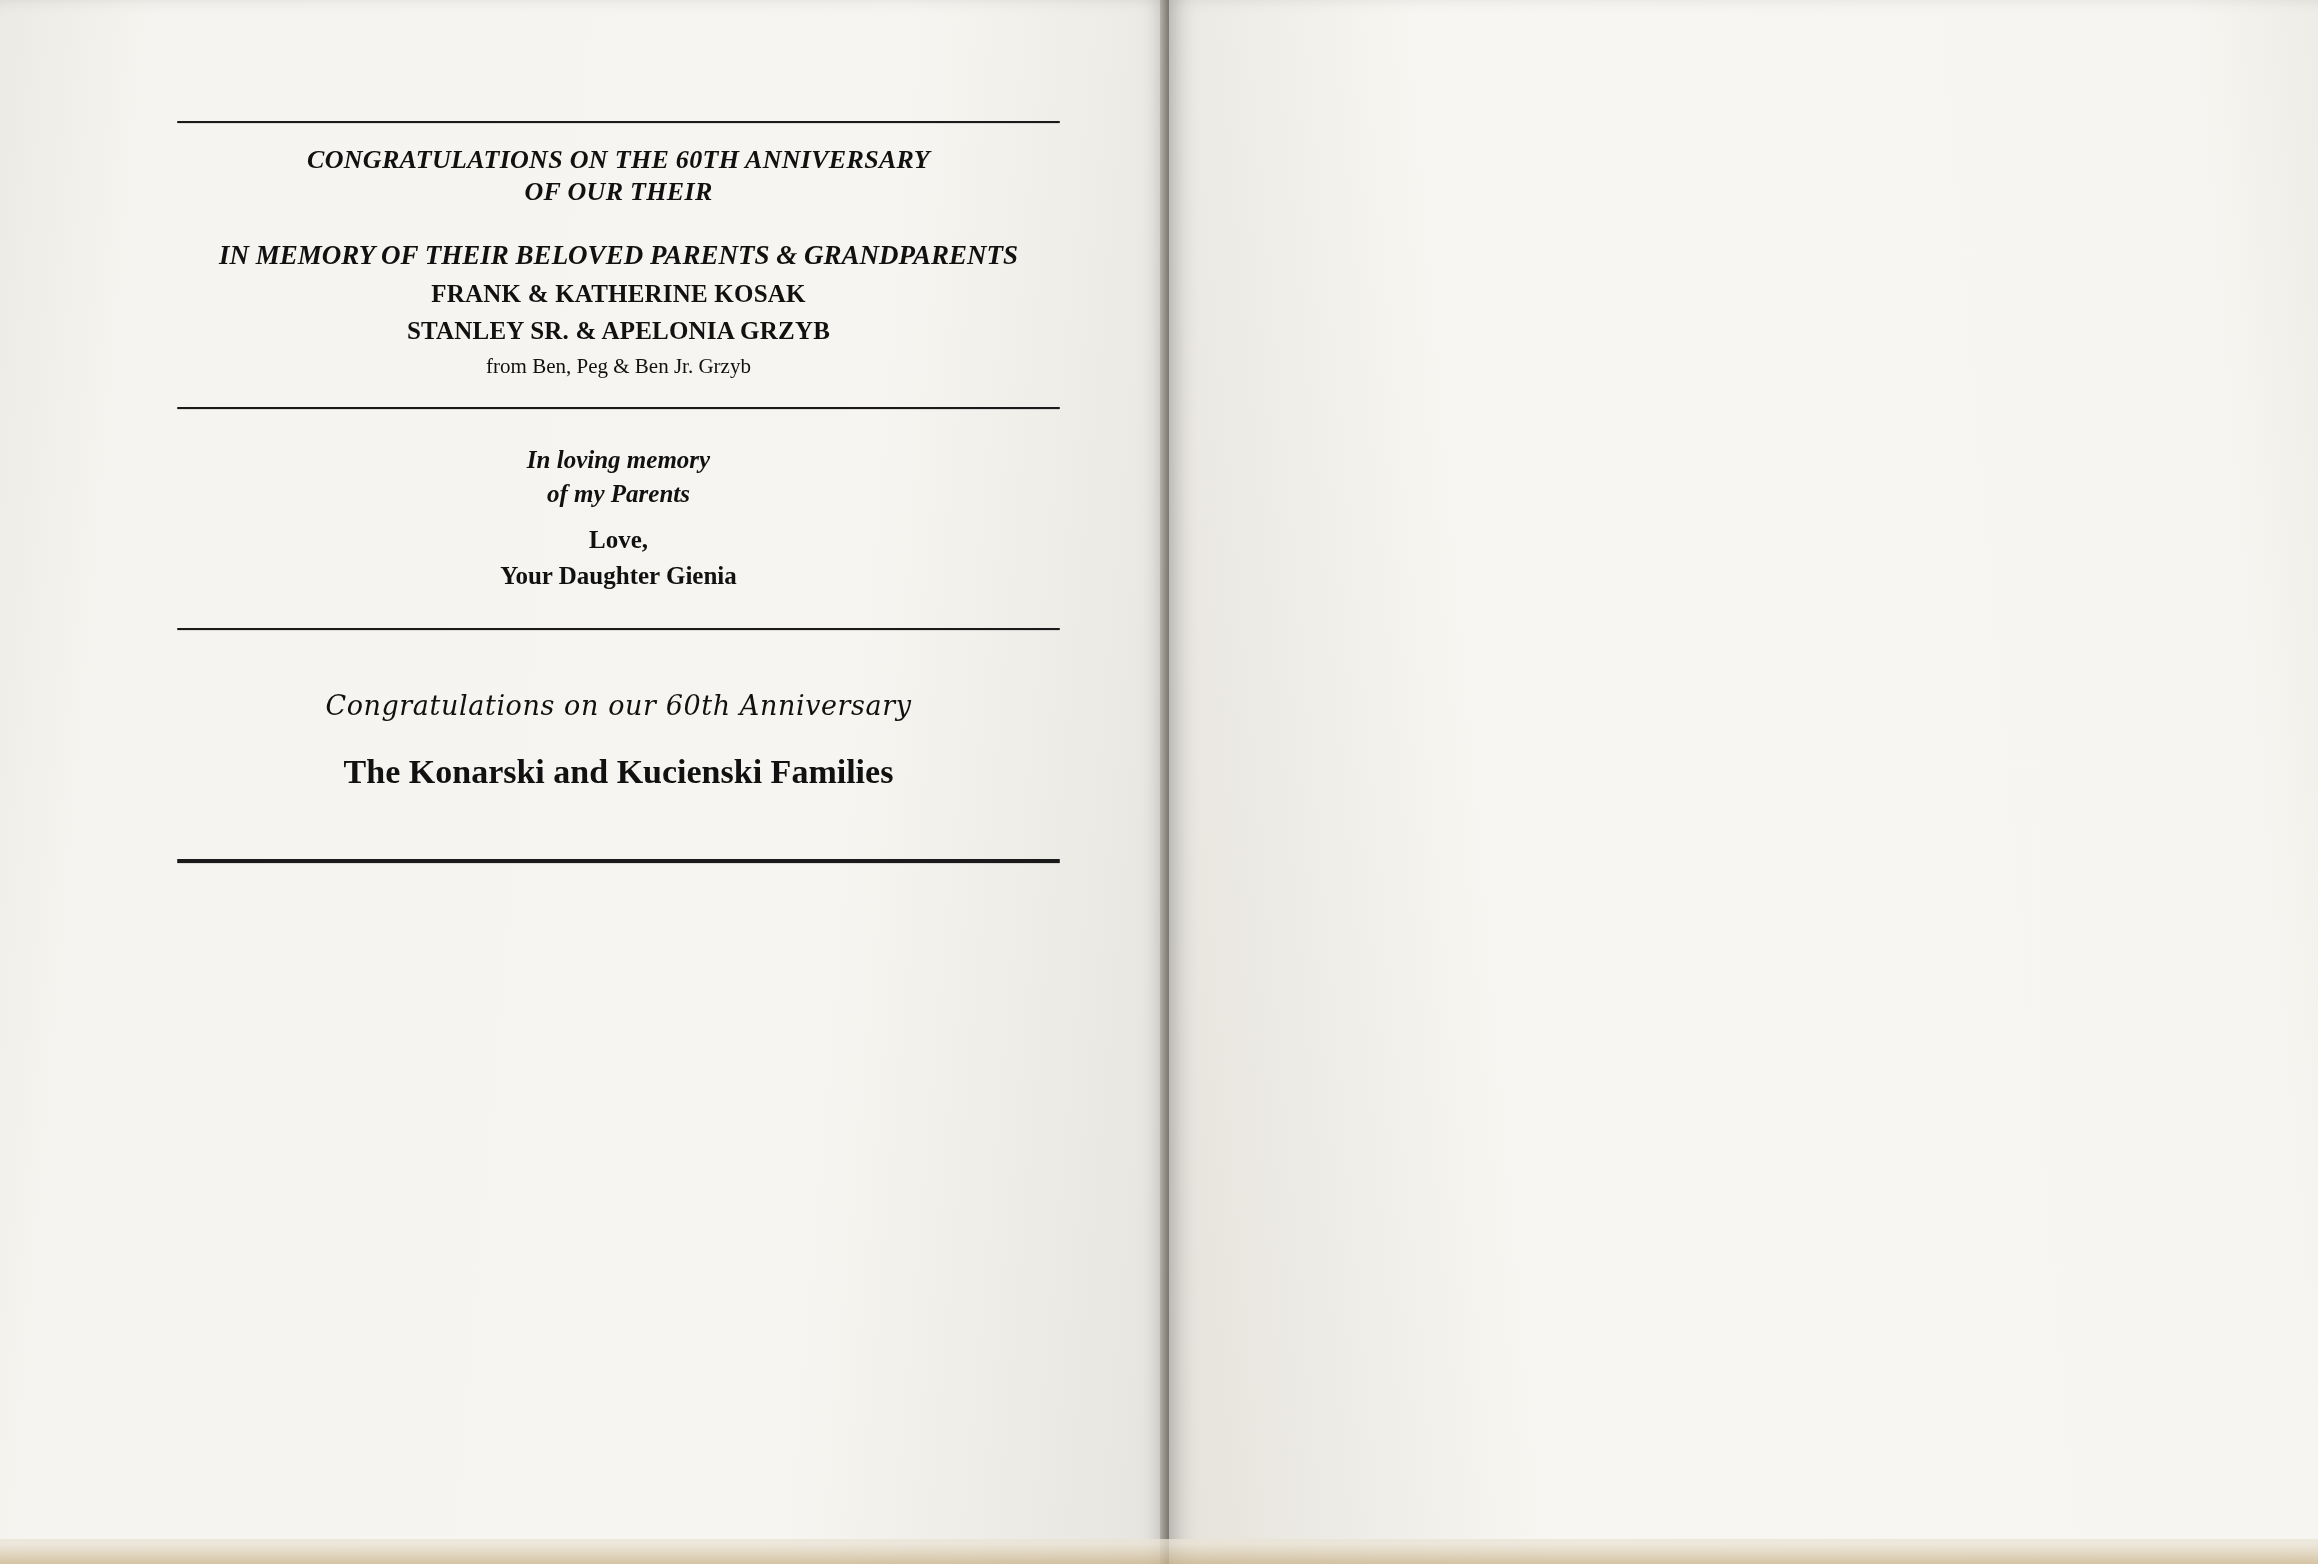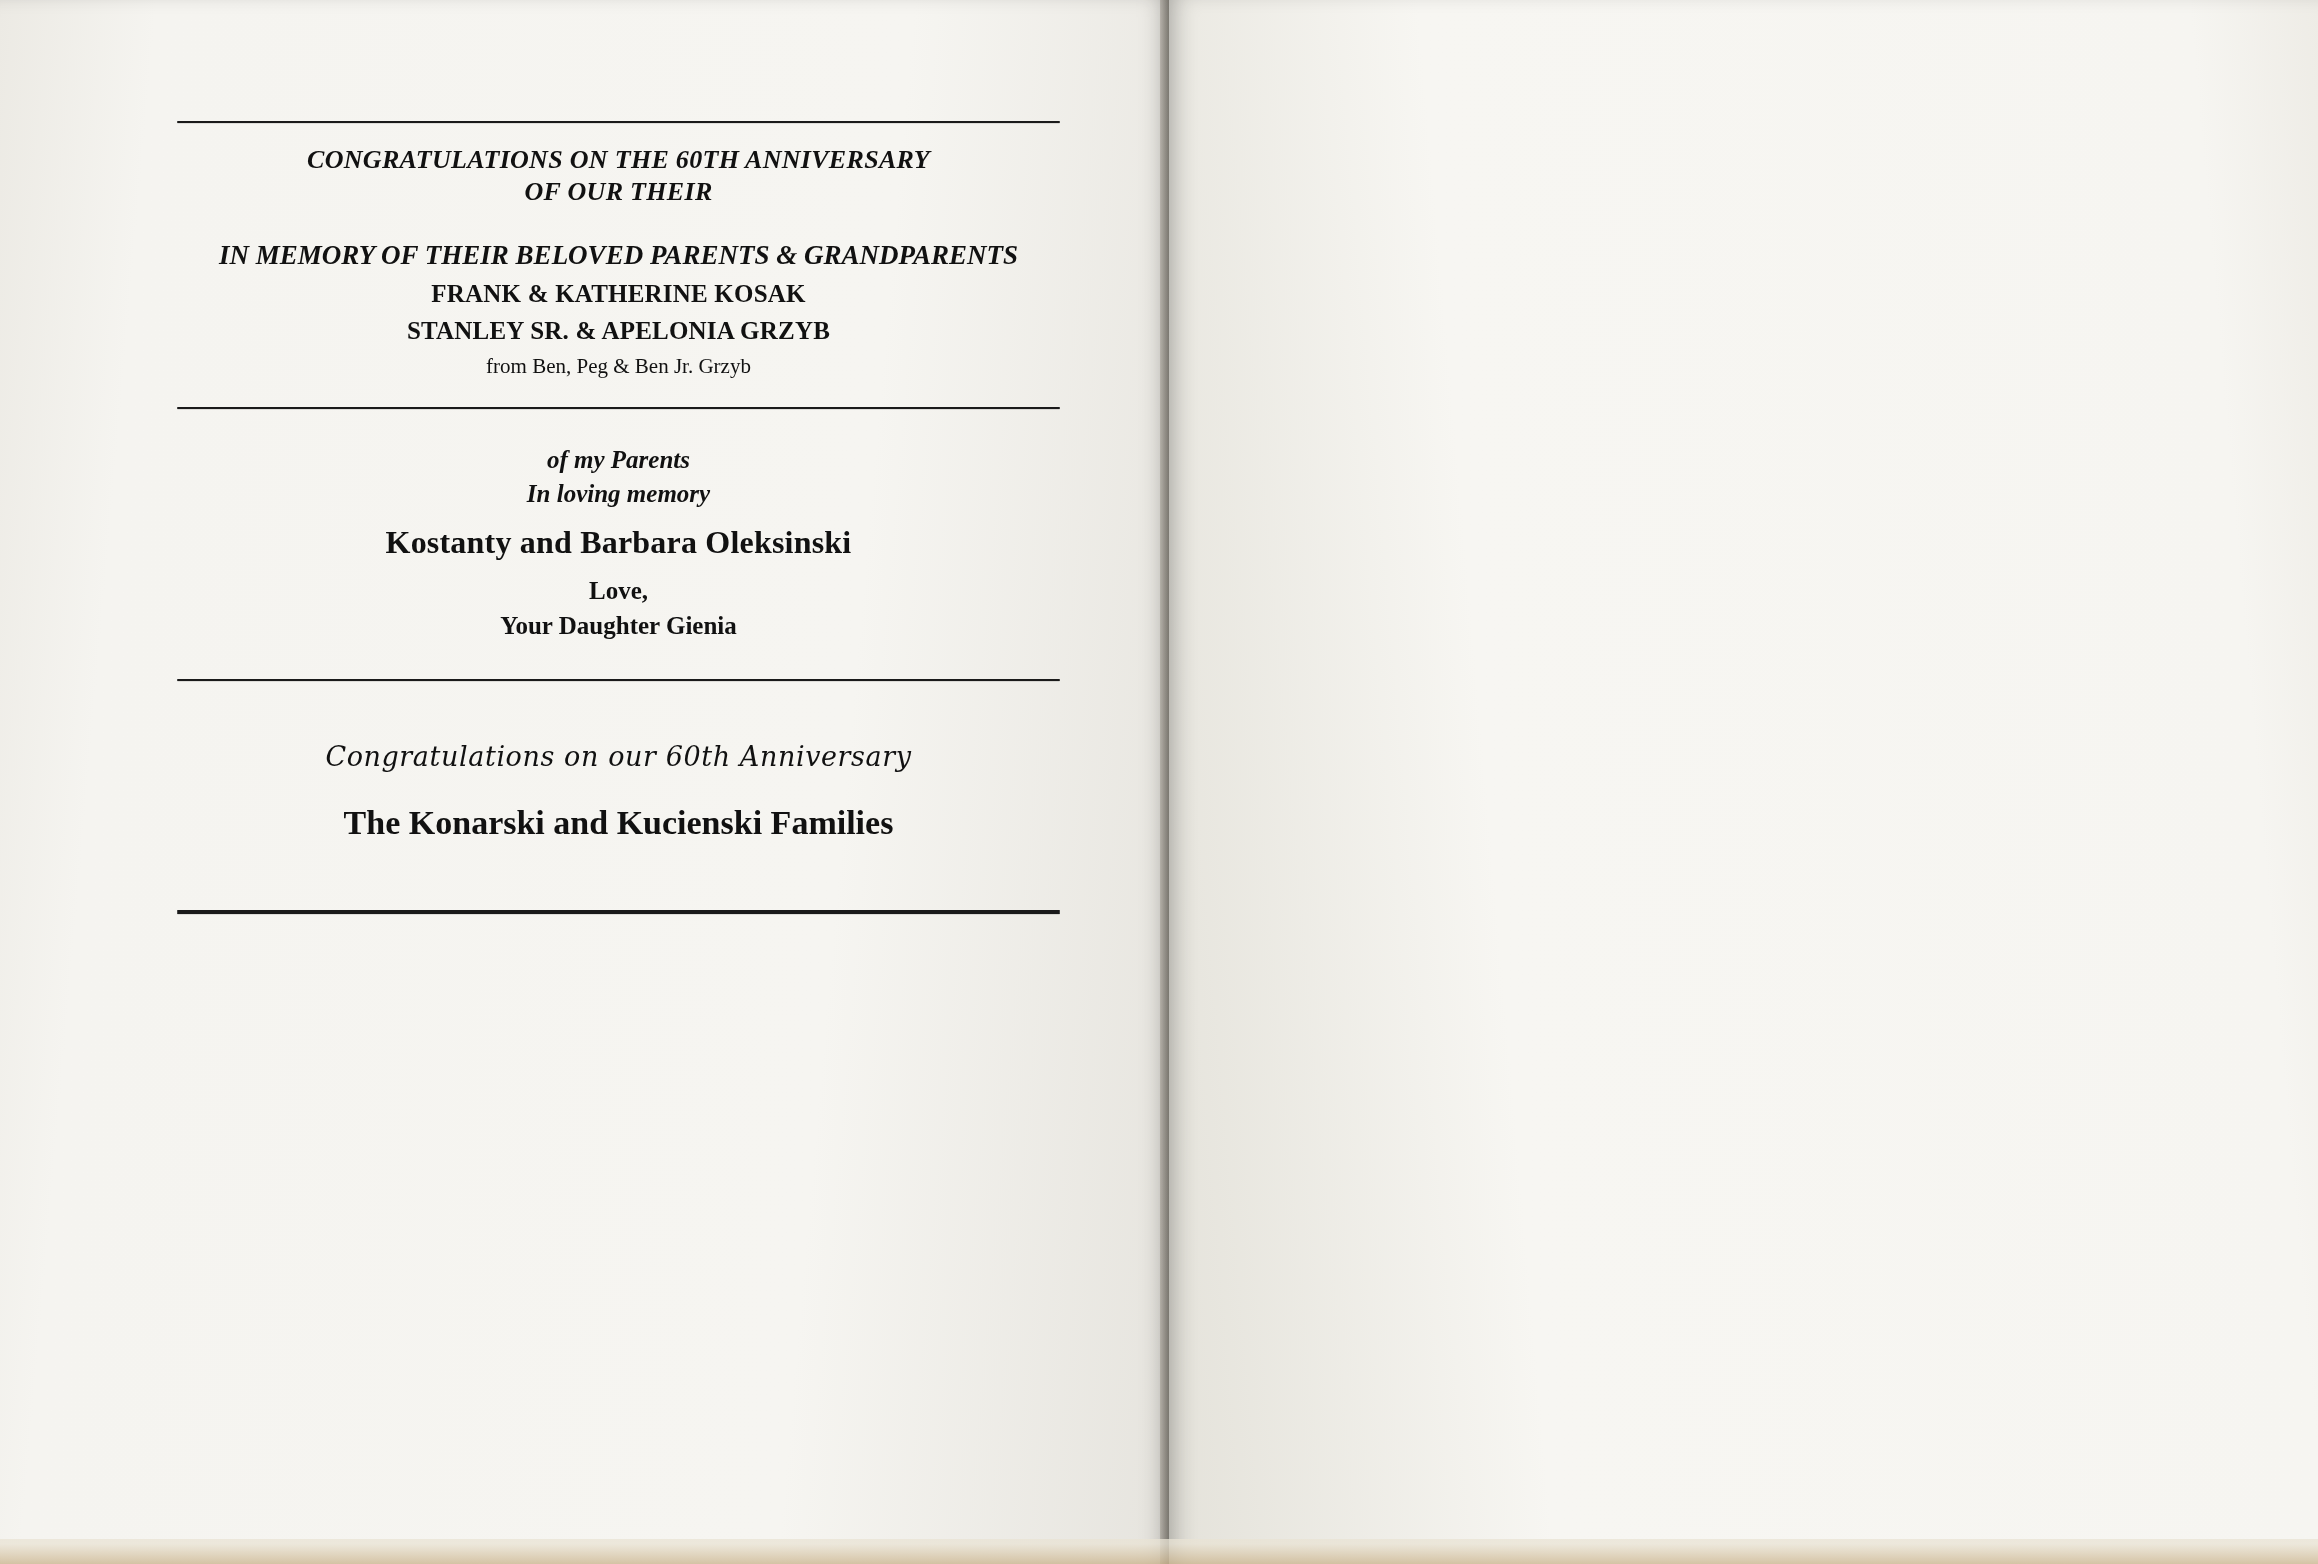--- a/index.html
+++ b/index.html
@@ -93,23 +93,22 @@
         <div class="ded1-l1">OF OUR THEIR</div>
         <div class="ded1-l2">IN MEMORY OF THEIR BELOVED PARENTS &amp; GRANDPARENTS</div>
         <div class="ded1-l3">FRANK &amp; KATHERINE KOSAK</div>
         <div class="ded1-l3">STANLEY SR. &amp; APELONIA GRZYB</div>
         <div class="ded1-l4">from Ben, Peg &amp; Ben Jr. Grzyb</div>
       </div>
 
       <div class="rule bow"></div>
 
       <div class="block" style="padding-top:34px;padding-bottom:36px;">
+        <div class="ded2-top">In loving memory</div>
         <div class="ded2-top">of my Parents</div>
-        <div class="ded2-top">In loving memory</div>
-        <div class="ded2-name">Kostanty and Barbara Oleksinski</div>
         <div class="ded2-love">Love,</div>
         <div class="ded2-love" style="margin-top:2px;">Your Daughter Gienia</div>
       </div>
 
       <div class="rule bow"></div>
 
       <div class="block" style="padding-top:60px;padding-bottom:68px;">
         <div class="ded3-script">Congratulations on our 60th Anniversary</div>
         <div class="ded3-name">The Konarski and Kucienski Families</div>
       </div>

